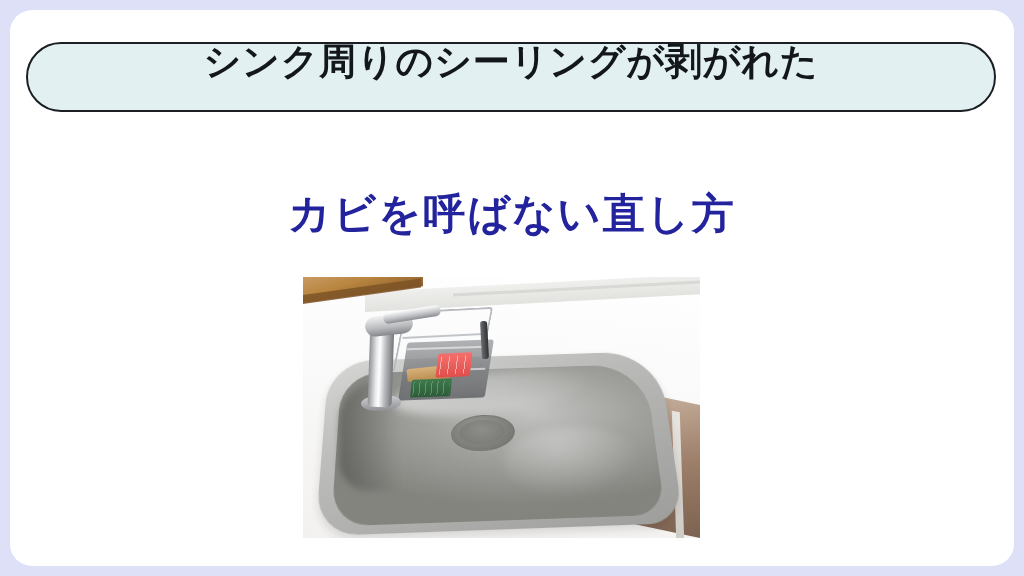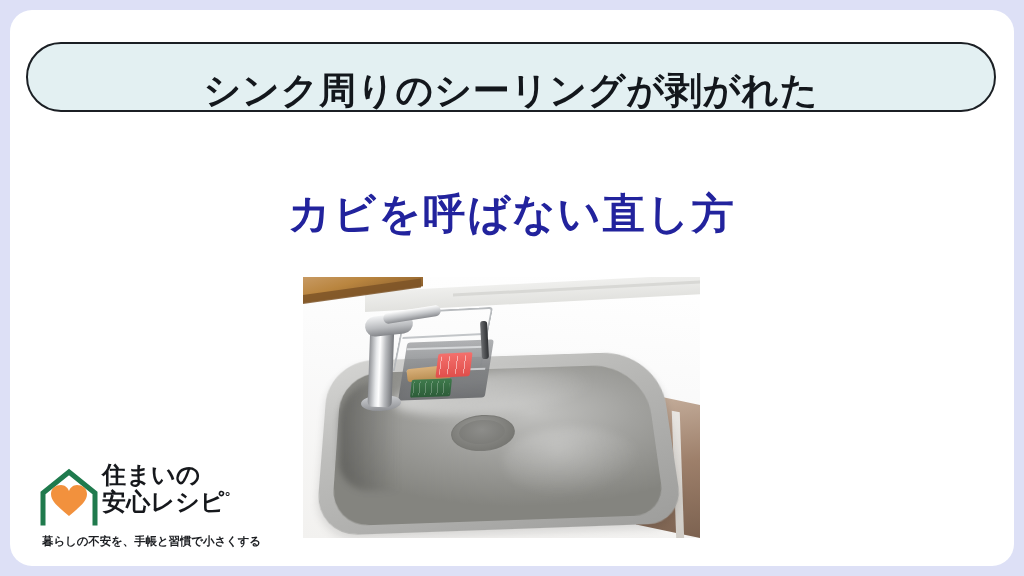--- a/index.html
+++ b/index.html
@@ -40,21 +40,21 @@
     position: absolute;
     left: 16px;
     top: 32px;
     width: 970px;
     height: 70px;
     background: #e3f0f2;
     border: 2.5px solid #1b1f24;
     border-radius: 36px;
     box-sizing: border-box;
     display: flex;
-    align-items: flex-end;
+    align-items: flex-start;
     justify-content: center;
   }
   .header-pill-title {
     color: #13171c;
     font-size: 37px;
     font-weight: bold;
     letter-spacing: 0.02em;
     line-height: 1;
     white-space: nowrap;
     transform: translateY(-1px);
@@ -494,36 +494,15 @@
         <div class="sponge-pink-lines"></div>
 
         <div class="faucet-base"></div>
         <div class="faucet-body"></div>
         <div class="faucet-head"></div>
         <div class="faucet-lever"></div>
 
       </div>
     </div>
 
-    <div class="logo-block">
-      <div class="logo-mark">
-        <svg viewBox="0 0 62 62" width="62" height="62" aria-hidden="true">
-          <path d="M5 57 L5 27 L31 6 L57 27 L57 57" fill="none" stroke="#1f7a4d" stroke-width="5" stroke-linejoin="miter" stroke-linecap="square"></path>
-          <path d="M31 50
-                   C 22 42, 13 36, 13 28
-                   C 13 22, 18 19, 23 19
-                   C 27 19, 30 22, 31 25
-                   C 32 22, 35 19, 39 19
-                   C 44 19, 49 22, 49 28
-                   C 49 36, 40 42, 31 50 Z" fill="#f2913d"></path>
-        </svg>
-      </div>
-      <div class="logo-text-wrap">
-        <div class="logo-line">住まいの</div>
-        <div class="logo-line logo-line2">
-          <span>安心レシピ</span><span class="logo-degree">°</span>
-        </div>
-      </div>
-      <div class="logo-tagline">暮らしの不安を、手帳と習慣で小さくする</div>
-    </div>
 
   </div>
 </div>
 
 </body></html>

